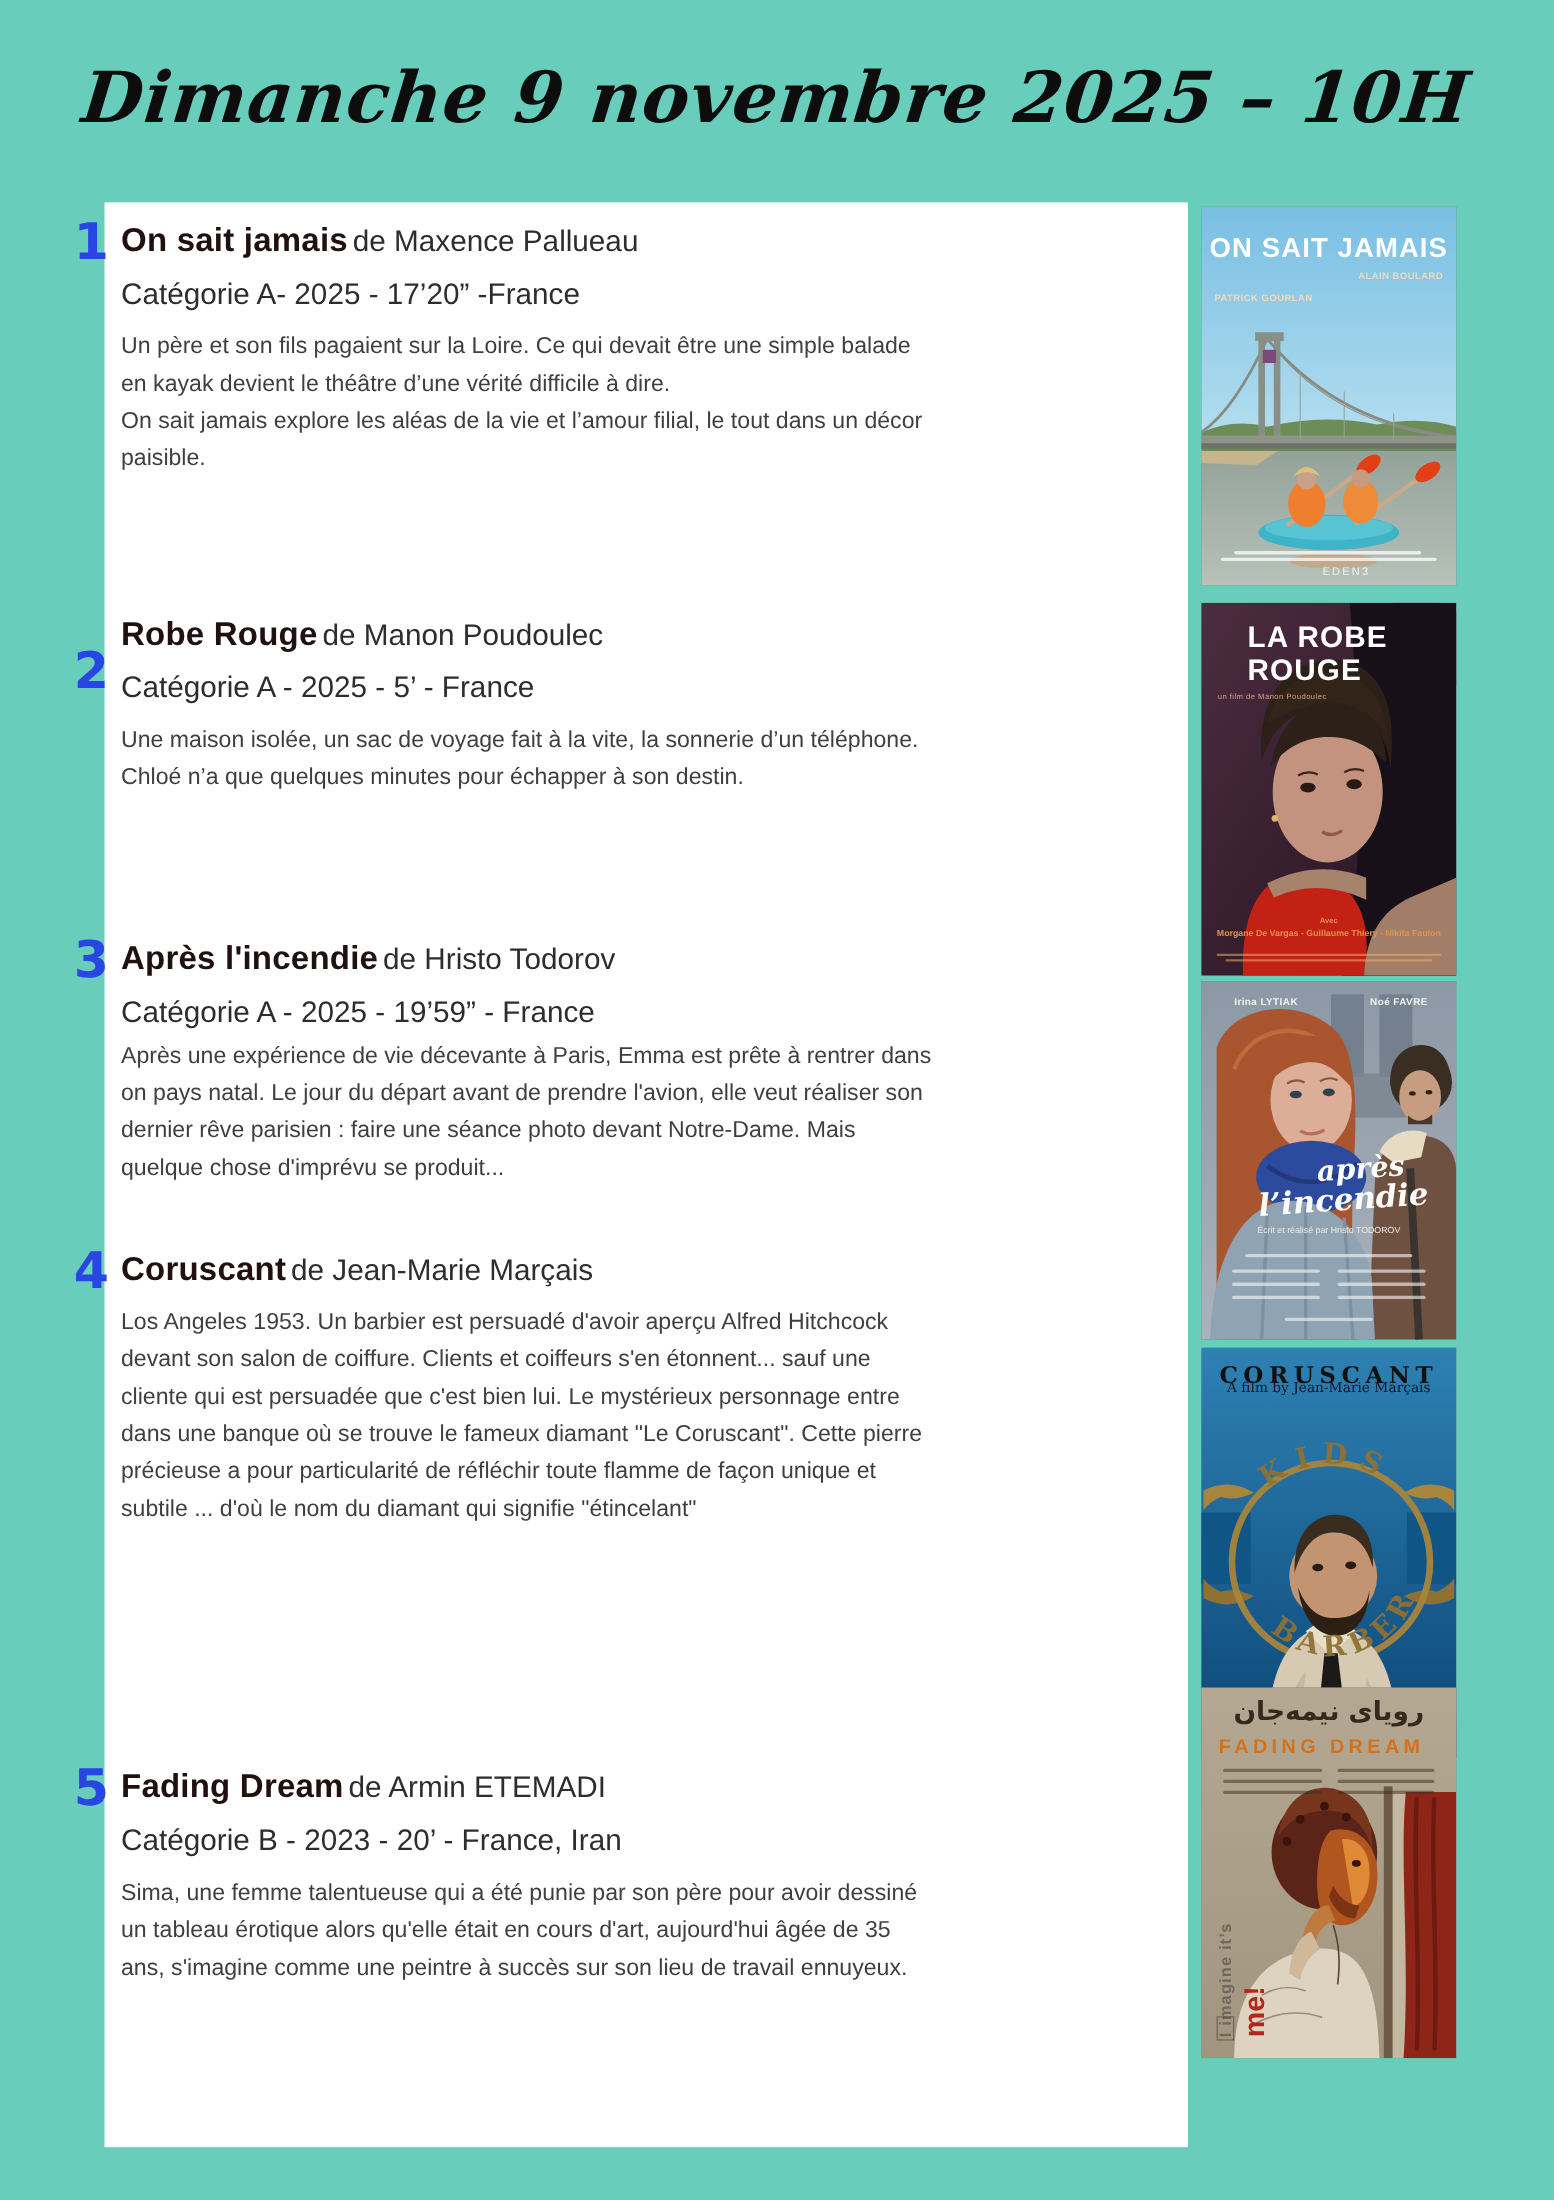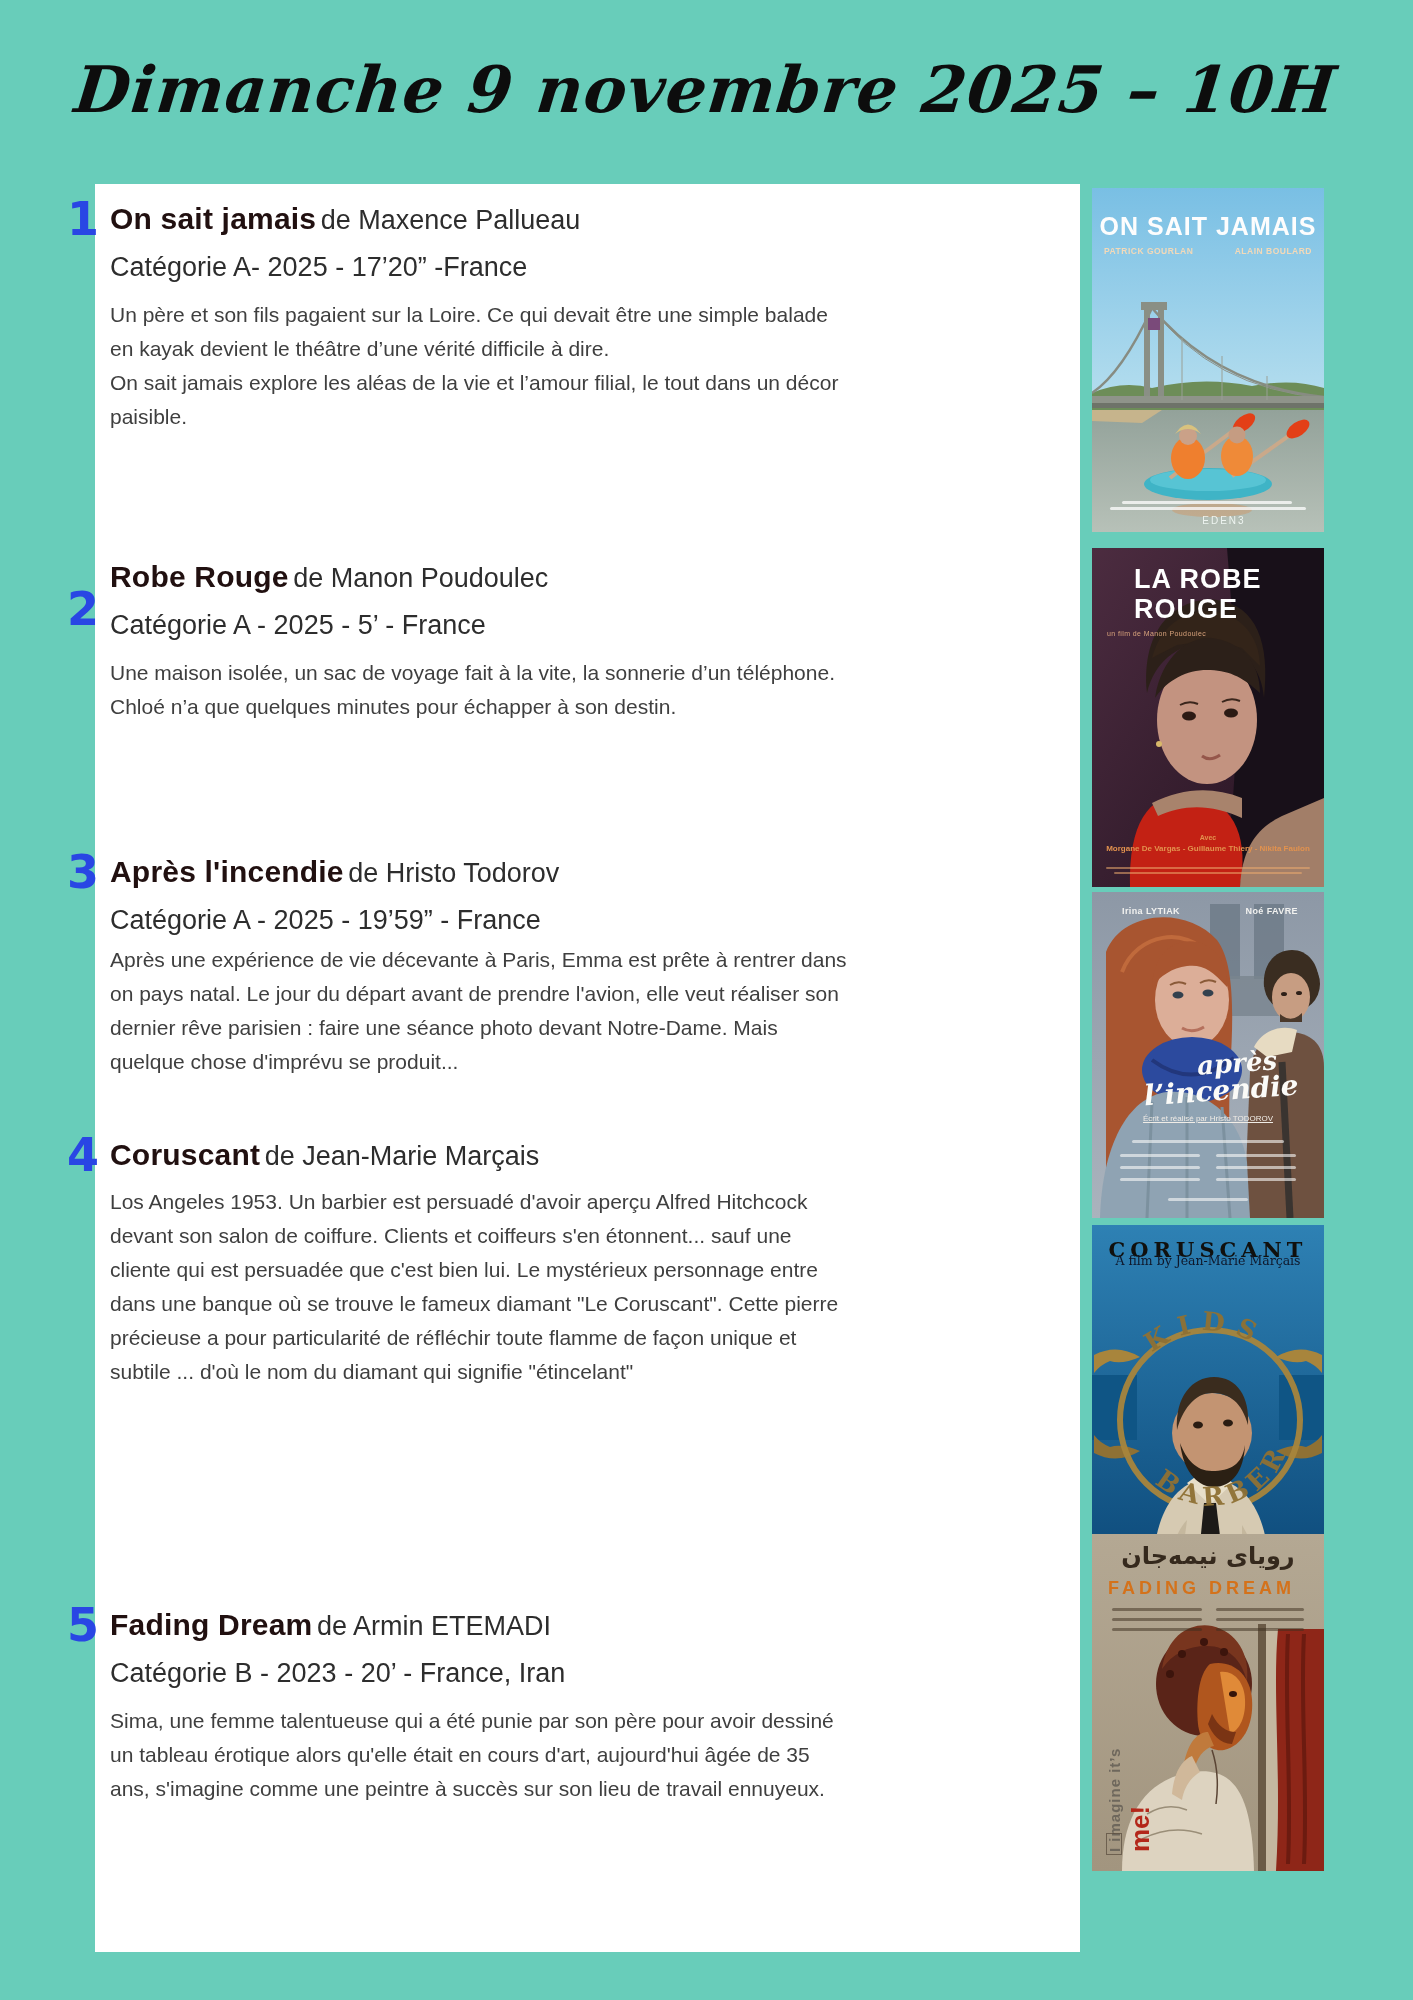--- a/index.html
+++ b/index.html
@@ -49,39 +49,39 @@
   #poster1{top:188px;height:344px;}
   #poster2{top:548px;height:339px;}
   #poster3{top:892px;height:326px;}
   #poster4{top:1225px;height:373px;}
   #poster5{top:1534px;height:337px;}
 
   
   .p1-title{top:24px;left:0;width:100%;text-align:center;color:#fdfdfd;
     font-size:25px;font-weight:700;letter-spacing:1px;font-family:"Liberation Sans",sans-serif;}
   .p1-credit{top:58px;font-size:8.5px;font-weight:700;color:#f3d9b8;letter-spacing:.5px;}
-  .p1-c-left{left:12px;} .p1-c-right{right:12px;}
+  .p1-c-left{left:12px;margin-top:20px;} .p1-c-right{right:12px;}
   .p1-microbar{position:absolute;height:3px;background:rgba(255,255,255,.75);border-radius:2px;}
   .p1-logo{bottom:6px;left:0;width:100%;text-align:center;color:#eef4f0;font-size:10px;letter-spacing:2px;margin-left:16px;}
   
   .p2-title{top:16px;left:14px;color:#fff;font-size:27px;font-weight:800;
     line-height:30px;letter-spacing:1px;white-space:pre-line;margin-left:28px;}
   .p2-byline{top:82px;left:15px;color:#d8a37c;font-size:7px;letter-spacing:.4px;}
   .p2-avec{top:286px;left:0;width:100%;text-align:center;color:#e2924e;font-size:7px;font-weight:700;}
   .p2-cast{top:296px;left:0;width:100%;text-align:center;color:#e2924e;font-size:8px;font-weight:700;}
   .p2-microbar{position:absolute;height:2.5px;background:rgba(235,170,110,.55);border-radius:2px;}
   
   .p3-credit{top:14px;font-size:9px;font-weight:700;color:#f2f2f0;letter-spacing:.4px;}
   .p3-c-left{left:30px;} .p3-c-right{right:26px;}
   .p3-t1{top:158px;left:60px;width:150px;text-align:center;color:#fbfbف8;}
   .p3-title{color:#fbfbf8;font-family:"DejaVu Serif",serif;font-style:italic;
     font-weight:bold;transform:rotate(-4deg);}
   .p3-t1{top:156px;left:70px;font-size:26px;}
   .p3-t2{top:182px;left:52px;font-size:28px;}
-  .p3-byline{top:222px;left:0;width:100%;text-align:center;color:#f0ece6;font-size:8px;text-decoration:underline;}
+  .p3-byline{top:222px;left:0;width:100%;text-align:center;color:#f0ece6;font-size:8px;}
   .p3-microbar{position:absolute;height:2.5px;background:rgba(250,250,248,.6);border-radius:2px;}
   
   .p4-title{top:12px;left:0;width:100%;text-align:center;color:#10100e;
     font-family:"DejaVu Serif",serif;font-size:21px;font-weight:700;letter-spacing:5px;}
   .p4-byline{top:28px;left:0;width:100%;text-align:center;color:#0f172a;
     font-family:"DejaVu Serif",serif;font-size:12.5px;}
   
   .p5-fa{top:8px;left:0;width:100%;text-align:center;color:#35291d;
     font-size:24px;font-weight:700;font-family:"DejaVu Sans",sans-serif;}
   .p5-title{top:44px;left:16px;color:#d4721b;font-size:18px;font-weight:800;letter-spacing:4px;}

